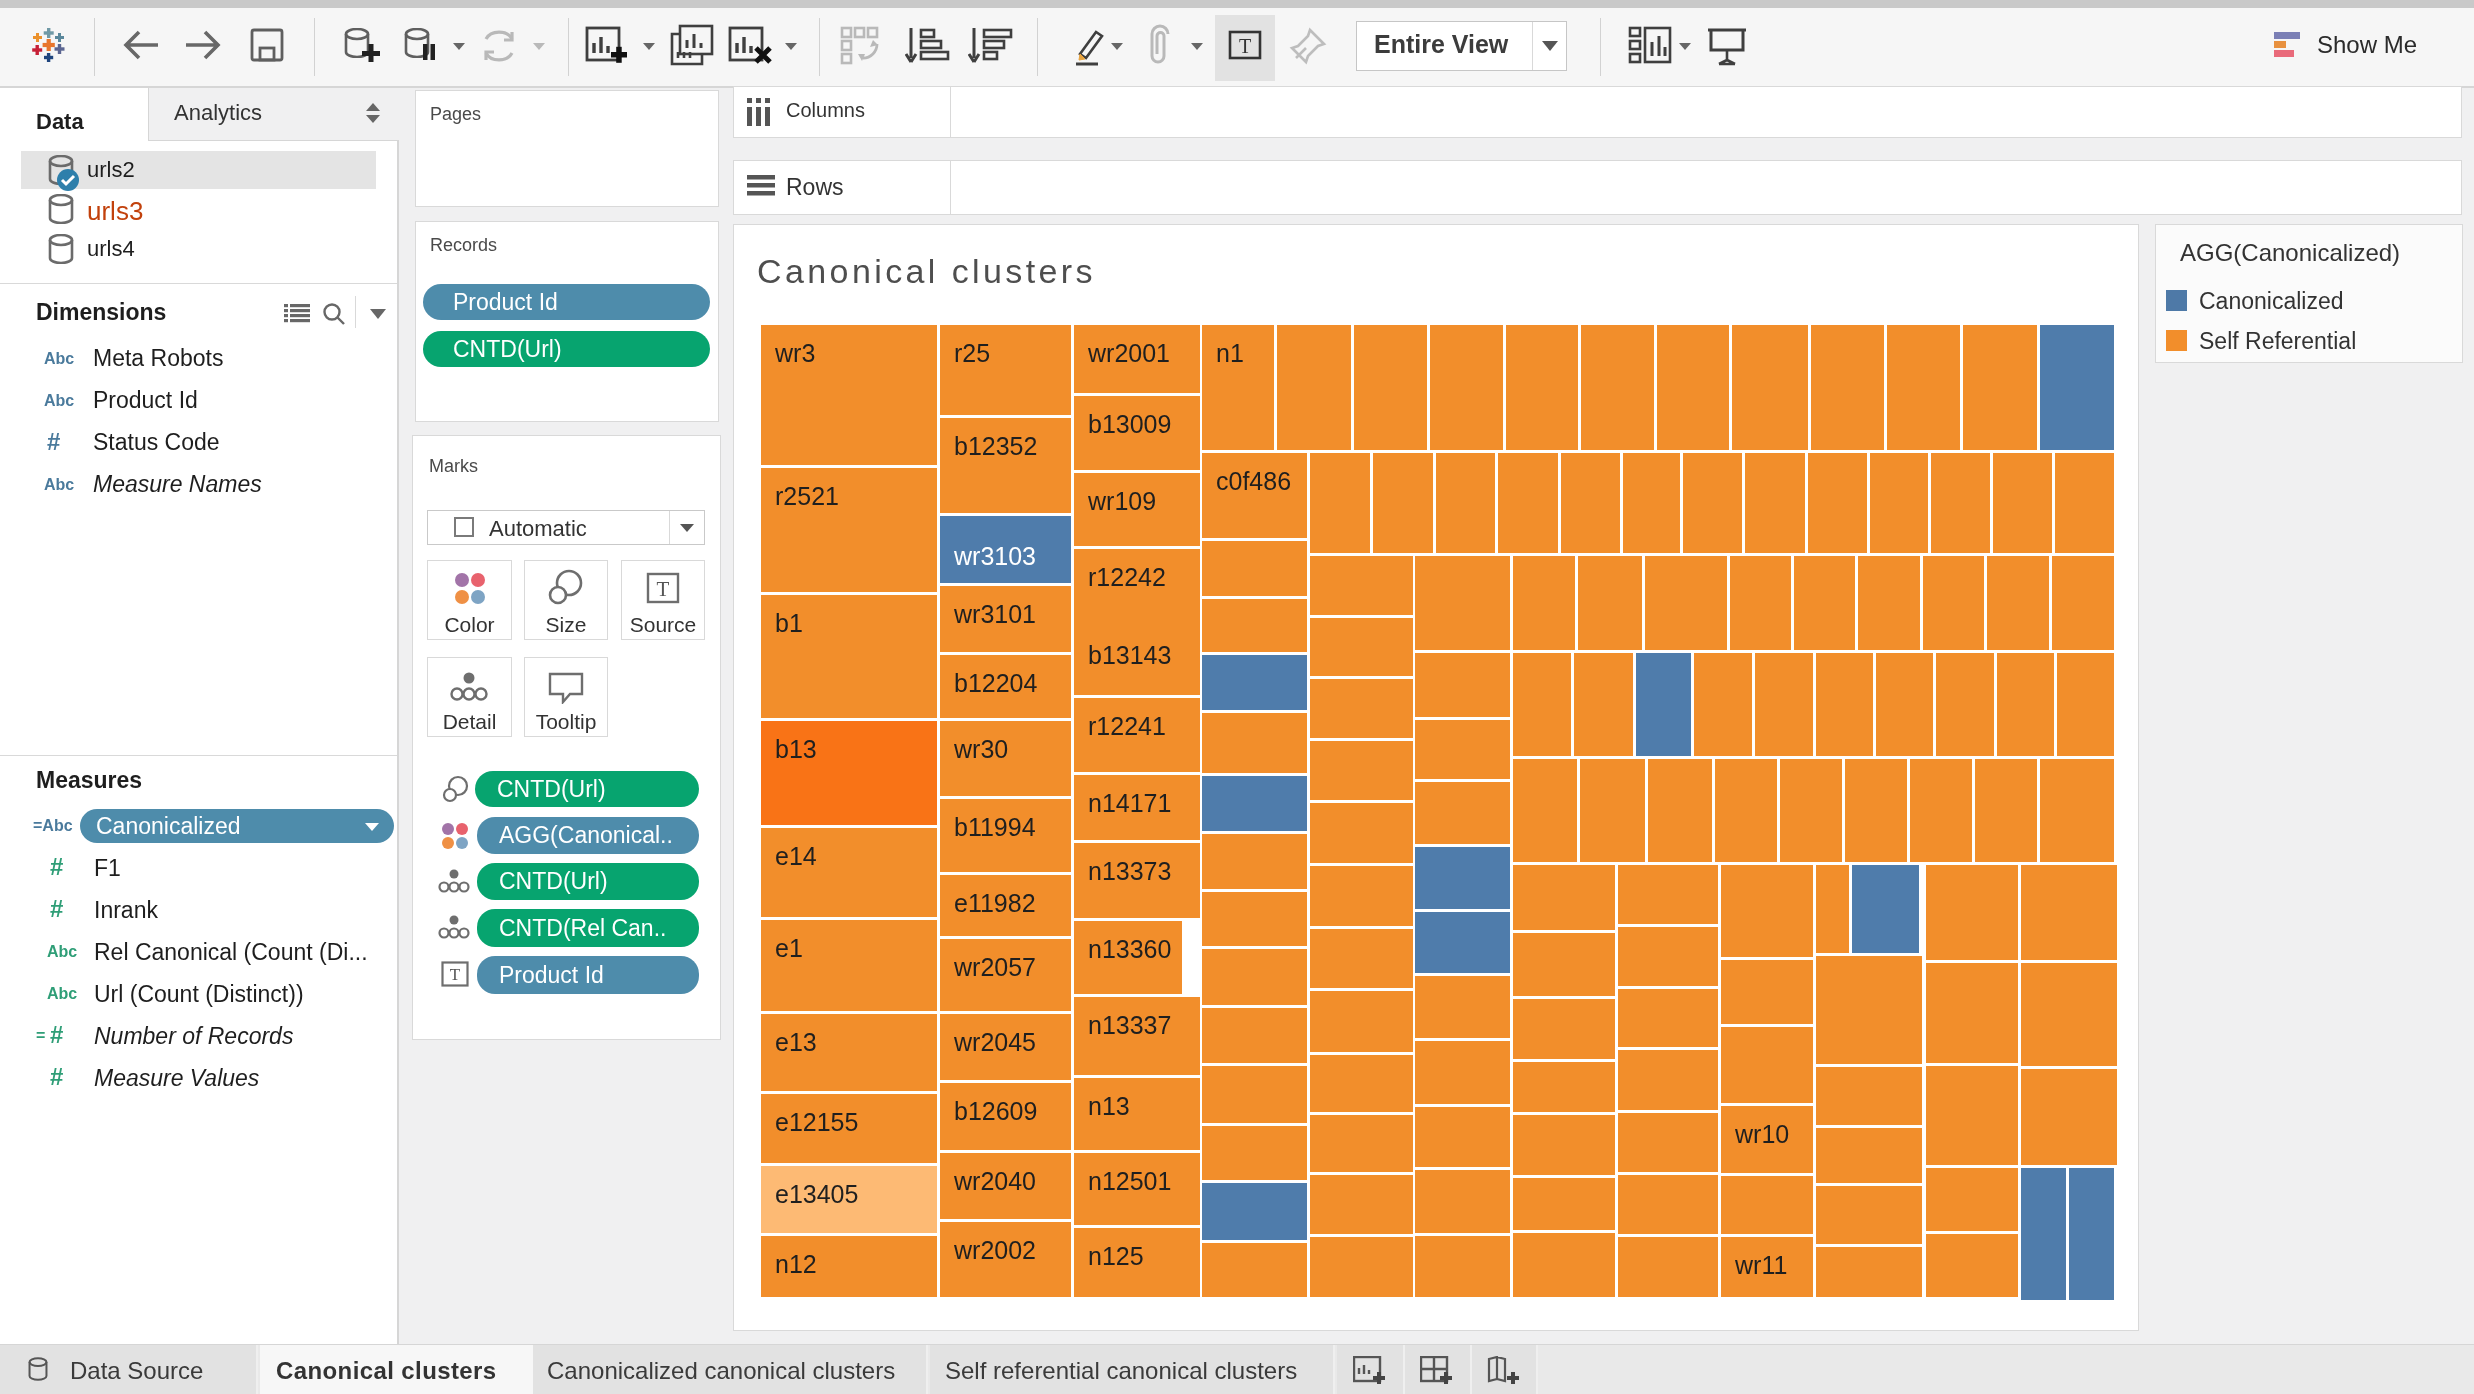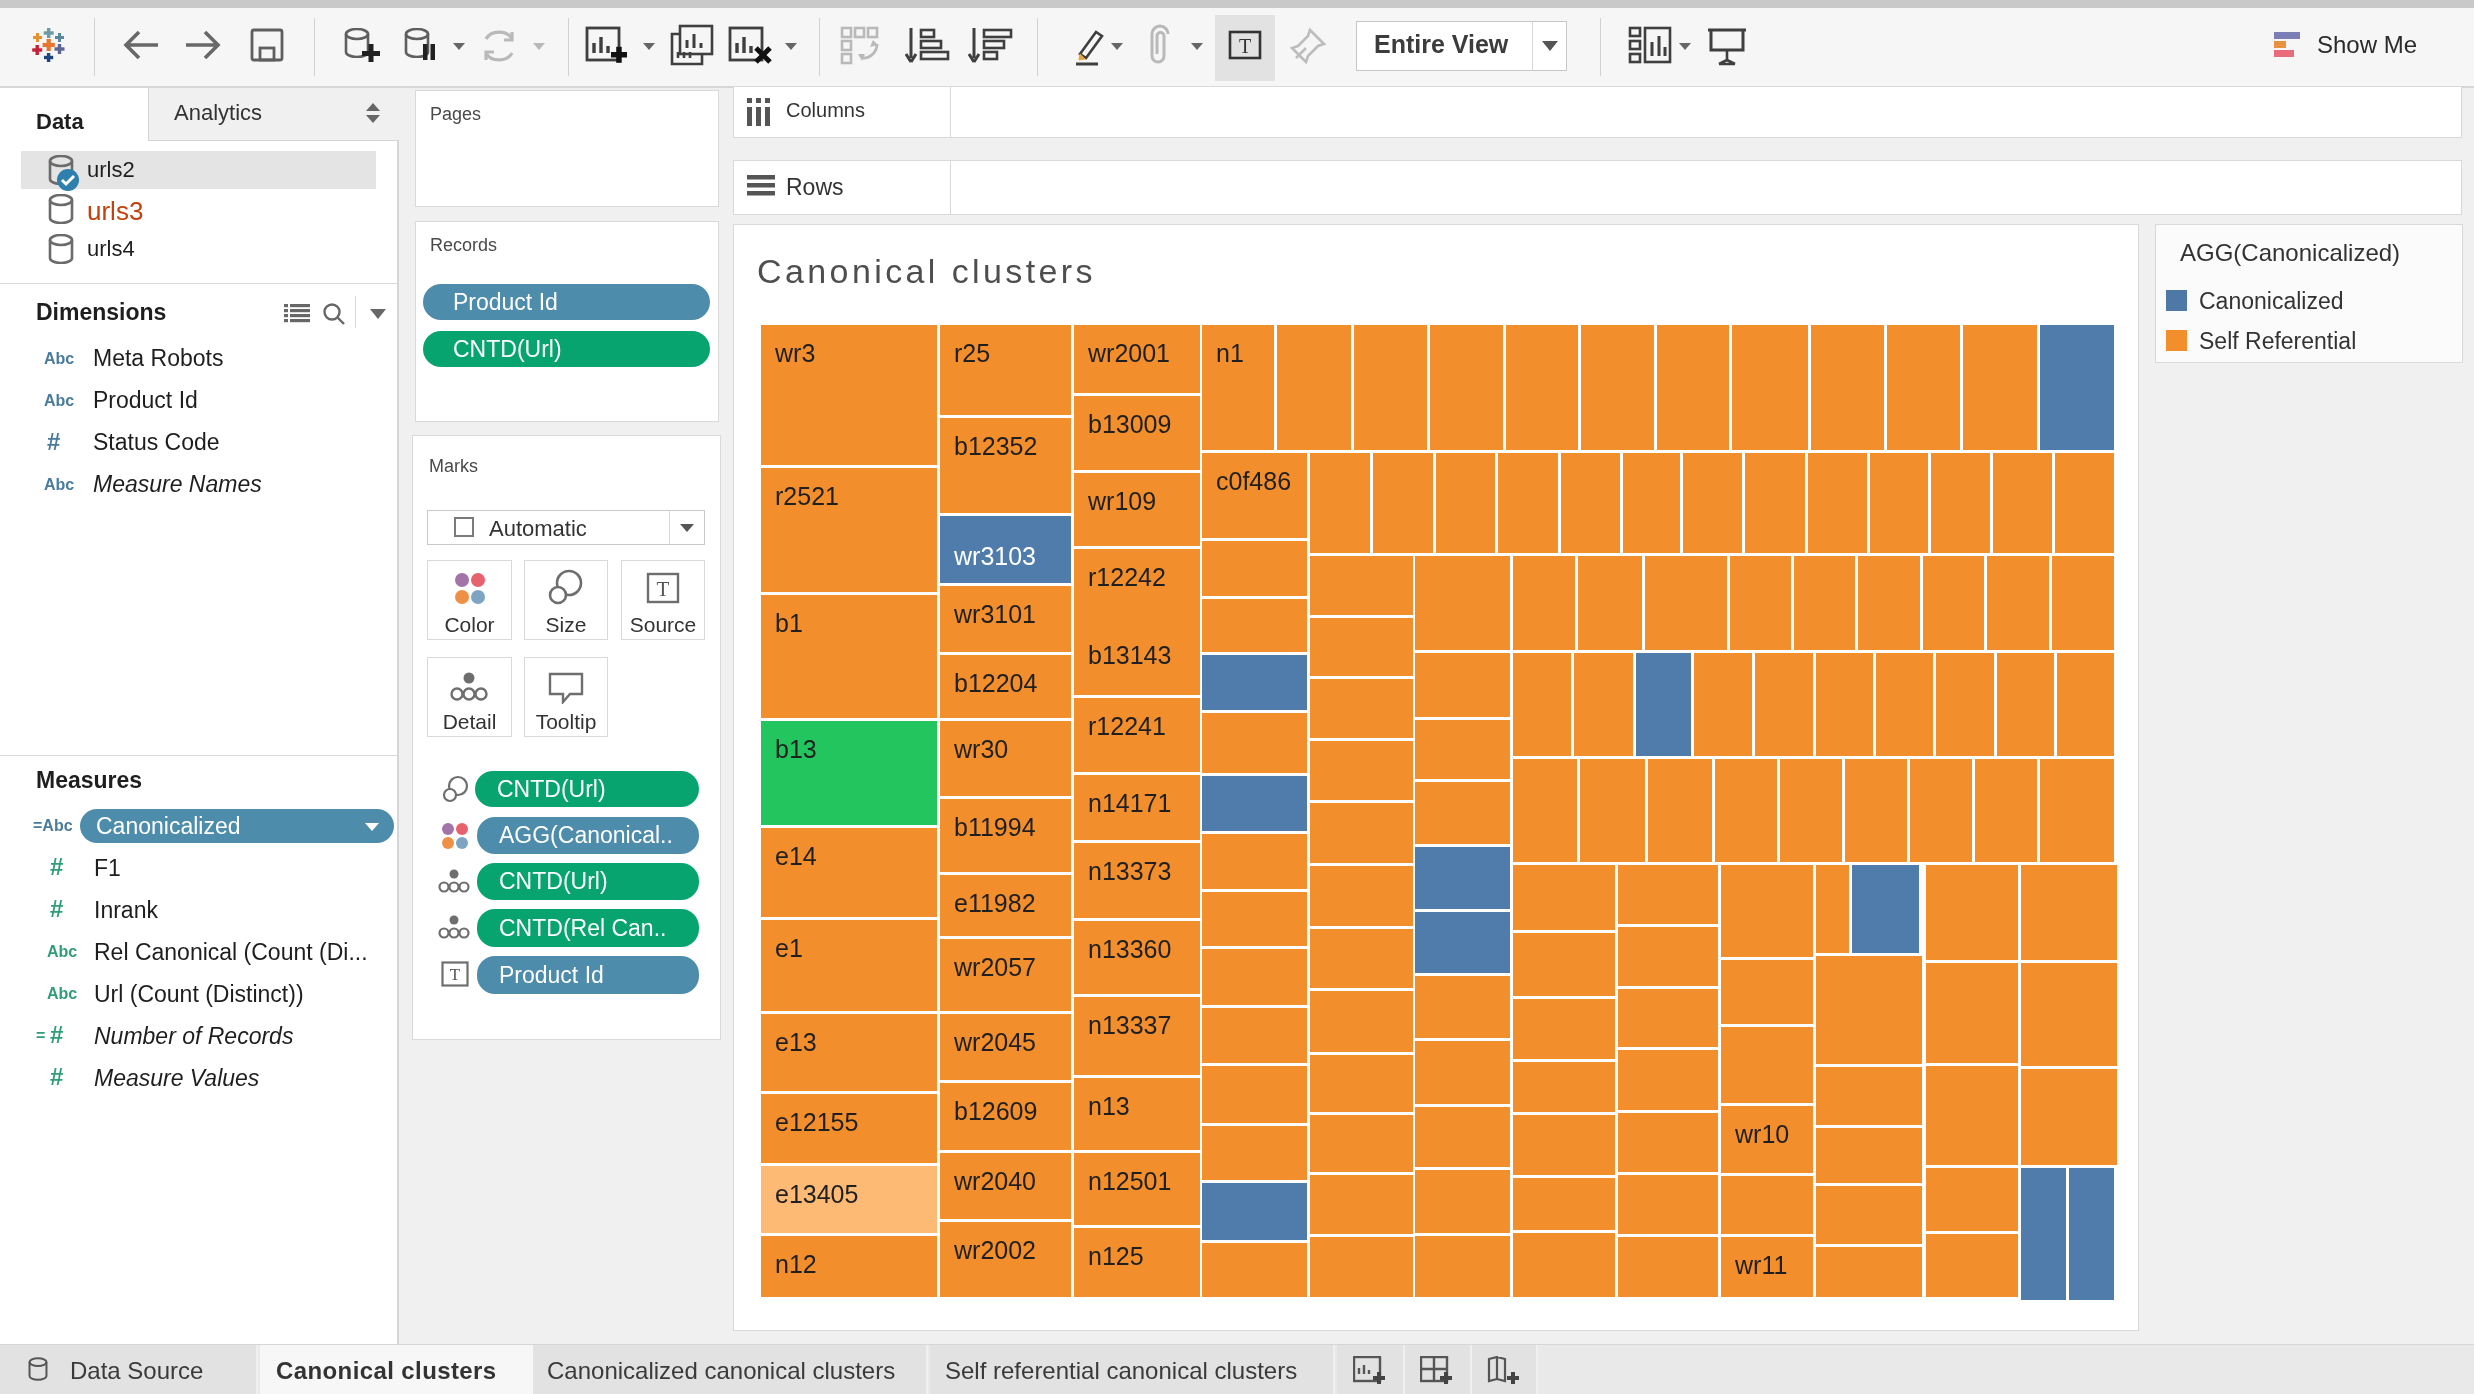--- a/index.html
+++ b/index.html
@@ -209,21 +209,21 @@
 <div class="abs" style="left:757px;top:252px;font-size:34px;letter-spacing:3.4px;color:#4e4e4e">Canonical clusters</div>
 <div class="cell" style="left:761px;top:325px;width:176px;height:140px;background:#f28e2b">
     <span>wr3</span>
   </div>
 <div class="cell" style="left:761px;top:468px;width:176px;height:124px;background:#f28e2b">
     <span>r2521</span>
   </div>
 <div class="cell" style="left:761px;top:595px;width:176px;height:123px;background:#f28e2b">
     <span>b1</span>
   </div>
-<div class="cell" style="left:761px;top:721px;width:176px;height:104px;background:#22c55e">
+<div class="cell" style="left:761px;top:721px;width:176px;height:104px;background:#f97316">
     <span>b13</span>
   </div>
 <div class="cell" style="left:761px;top:828px;width:176px;height:89px;background:#f28e2b">
     <span>e14</span>
   </div>
 <div class="cell" style="left:761px;top:920px;width:176px;height:91px;background:#f28e2b">
     <span>e1</span>
   </div>
 <div class="cell" style="left:761px;top:1014px;width:176px;height:77px;background:#f28e2b">
     <span>e13</span>
@@ -293,21 +293,21 @@
   </div>
 <div class="cell" style="left:1074px;top:698px;width:126px;height:74px;background:#f28e2b">
     <span>r12241</span>
   </div>
 <div class="cell" style="left:1074px;top:775px;width:126px;height:65px;background:#f28e2b">
     <span>n14171</span>
   </div>
 <div class="cell" style="left:1074px;top:843px;width:126px;height:75px;background:#f28e2b">
     <span>n13373</span>
   </div>
-<div class="cell" style="left:1074px;top:921px;width:126px;height:73px;background:#f28e2b">
+<div class="cell" style="left:1074px;top:921px;width:108px;height:73px;background:#f28e2b">
     <span>n13360</span>
   </div>
 <div class="cell" style="left:1074px;top:997px;width:126px;height:78px;background:#f28e2b">
     <span>n13337</span>
   </div>
 <div class="cell" style="left:1074px;top:1078px;width:126px;height:72px;background:#f28e2b">
     <span>n13</span>
   </div>
 <div class="cell" style="left:1074px;top:1153px;width:126px;height:72px;background:#f28e2b">
     <span>n12501</span>

